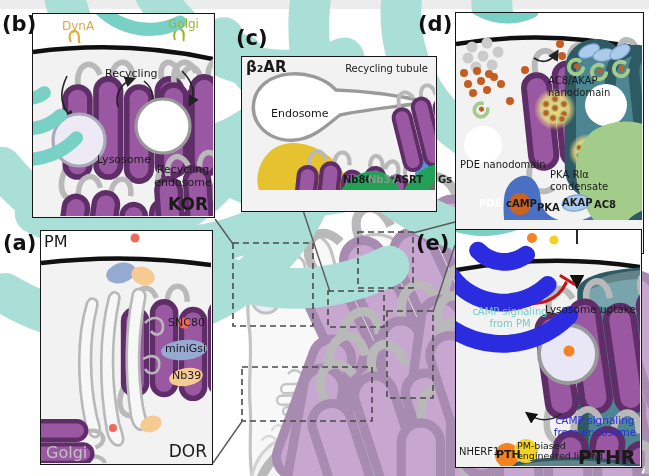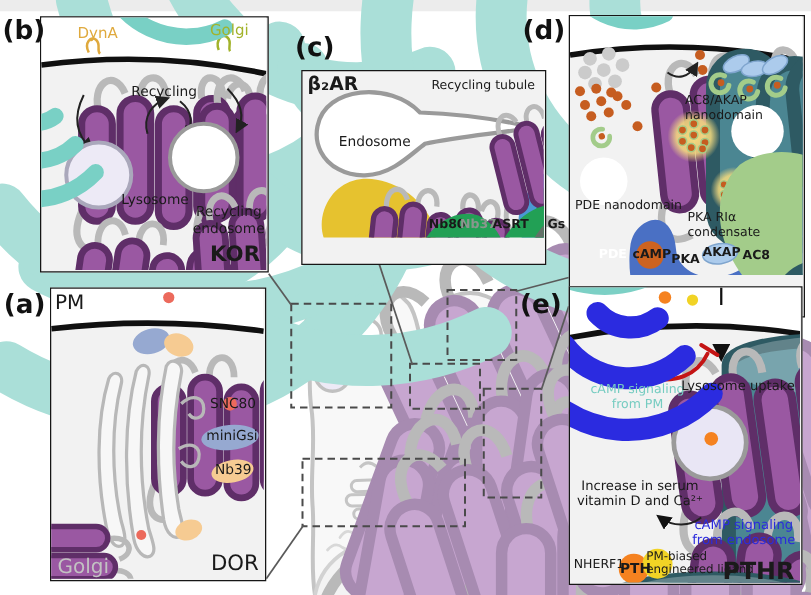--- a/index.html
+++ b/index.html
@@ -352,22 +352,20 @@
       <use href="#receptor" style="color:#9a58a2" transform="translate(119,144) rotate(8) scale(1.15) translate(-22,-20)"></use>
       <use href="#waves" style="color:#2b2be0" transform="translate(117,176) rotate(185) scale(1.05) translate(-12,-9)"></use>
       <path d="M105,184 C96,191 83,192 72,184" stroke="#222" stroke-width="1.5" fill="none" marker-end="url(#ae)"></path>
       <use href="#cyl" style="color:#4b8692" transform="translate(22,221) scale(1.15) translate(-11,-13)"></use>
       <circle cx="51" cy="225" r="12" fill="#f58220"></circle>
       <circle cx="70" cy="221" r="12" fill="#f1d325"></circle>
     </svg>
     <span class="lbl ctr" style="left:12px;top:76px;width:84px;font-size:10px;color:#76ccc1">cAMP signaling
 from PM</span>
     <span class="lbl" style="left:89px;top:73px;font-size:10.5px">Lysosome uptake</span>
-    <span class="lbl ctr" style="left:4px;top:153px;width:104px;font-size:10.5px">Increase in serum
-vitamin D and Ca²⁺</span>
     <span class="lbl ctr" style="left:96px;top:184px;width:86px;font-size:10.5px;color:#2b2bdd">cAMP signaling
 from endosome</span>
     <span class="lbl" style="left:3px;top:216px;font-size:10px">NHERF1</span>
     <span class="lbl ctr" style="left:40px;top:219px;width:22px;font-size:11px;font-weight:bold">PTH</span>
     <span class="lbl" style="left:61px;top:211px;font-size:9.5px;line-height:1.08">PM-biased
 engineered ligand</span>
     <span class="lbl" style="left:122px;top:217px;font-size:19px;font-weight:bold">PTHR</span>
   </div>
 </div>
 

